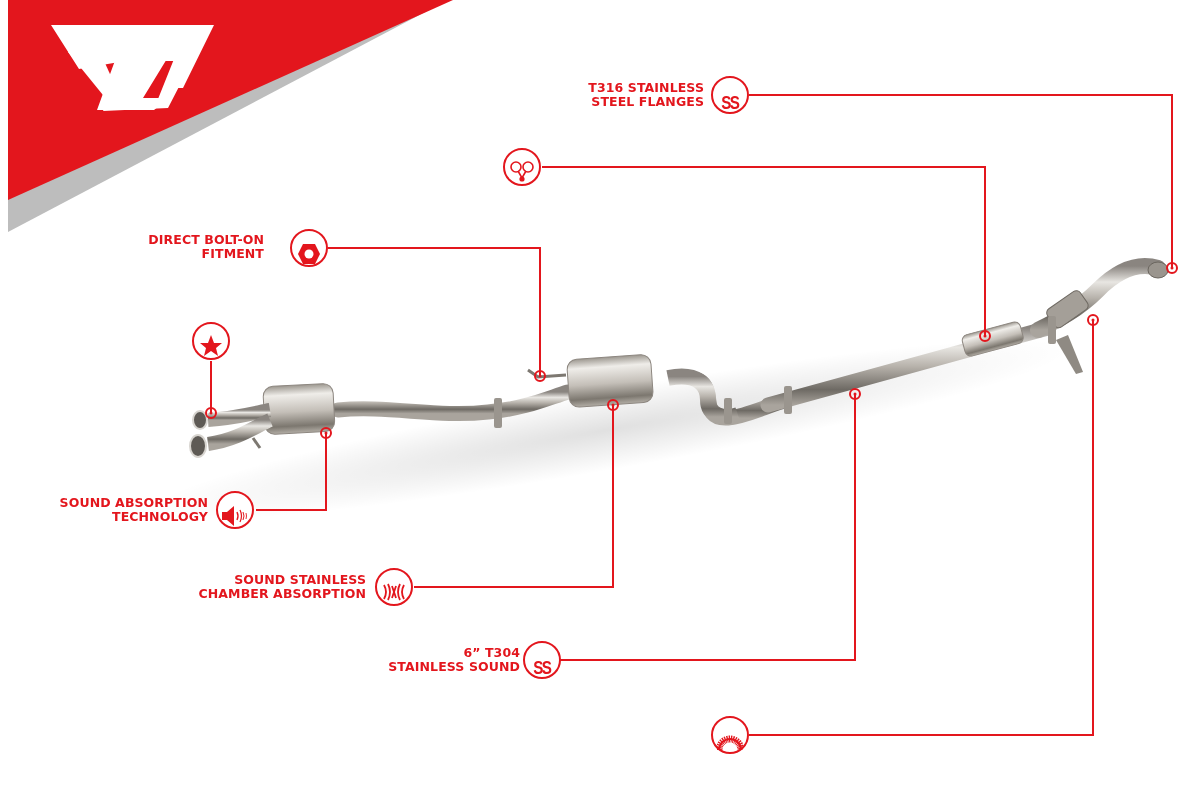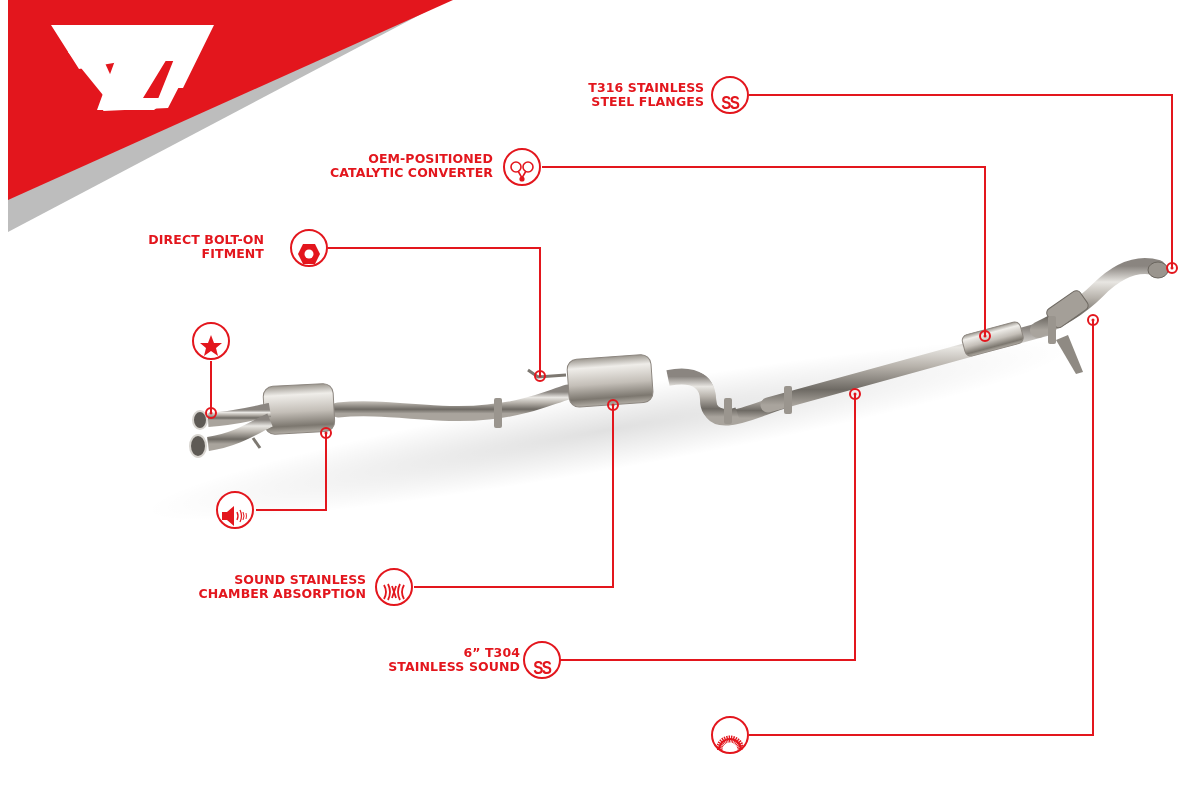--- a/index.html
+++ b/index.html
@@ -153,24 +153,20 @@
   </svg>
 
   <div class="label" style="right:504px; top:81px;">
     <span>T316 STAINLESS</span>
     <span>STEEL FLANGES</span>
   </div>
   <div class="icon-badge" style="left:703px; top:76px;">
     <span class="ss-text">SS</span>
   </div>
 
-  <div class="label" style="right:715px; top:152px;">
-    <span>OEM-POSITIONED</span>
-    <span>CATALYTIC CONVERTER</span>
-  </div>
   <div class="icon-badge" style="left:495px; top:148px;">
     <svg width="26" height="24" viewBox="0 0 26 24">
       <circle cx="7" cy="7" r="5" fill="none" stroke="#e3161d" stroke-width="1.6"></circle>
       <circle cx="19" cy="7" r="5" fill="none" stroke="#e3161d" stroke-width="1.6"></circle>
       <path d="M9,11 L13,18 L17,11" fill="none" stroke="#e3161d" stroke-width="1.6"></path>
       <circle cx="13" cy="19" r="2.6" fill="#e3161d"></circle>
     </svg>
   </div>
 
   <div class="label" style="right:944px; top:233px;">
@@ -183,20 +179,24 @@
       <circle cx="12" cy="11" r="4.5" fill="#fff"></circle>
     </svg>
   </div>
 
   <div class="icon-badge" style="left:184px; top:322px;">
     <svg width="24" height="24" viewBox="0 0 24 24">
       <polygon points="12,1 15,9 23,9 17,14 19,22 12,17 5,22 7,14 1,9 9,9" fill="#e3161d"></polygon>
     </svg>
   </div>
 
+  <div class="label" style="right:1000px; top:496px;">
+    <span>SOUND ABSORPTION</span>
+    <span>TECHNOLOGY</span>
+  </div>
   <div class="icon-badge" style="left:208px; top:491px;">
     <svg width="28" height="22" viewBox="0 0 28 22">
       <polygon points="1,7 6,7 13,1 13,21 6,15 1,15" fill="#e3161d"></polygon>
       <path d="M16,7 Q18,11 16,15" stroke="#e3161d" stroke-width="1.4" fill="none"></path>
       <path d="M19,5 Q22,11 19,17" stroke="#e3161d" stroke-width="1.2" fill="none"></path>
       <path d="M22,7 Q24,11 22,15" stroke="#e3161d" stroke-width="1" fill="none"></path>
       <path d="M25,8 Q26,11 25,14" stroke="#e3161d" stroke-width="0.9" fill="none"></path>
     </svg>
   </div>
 

